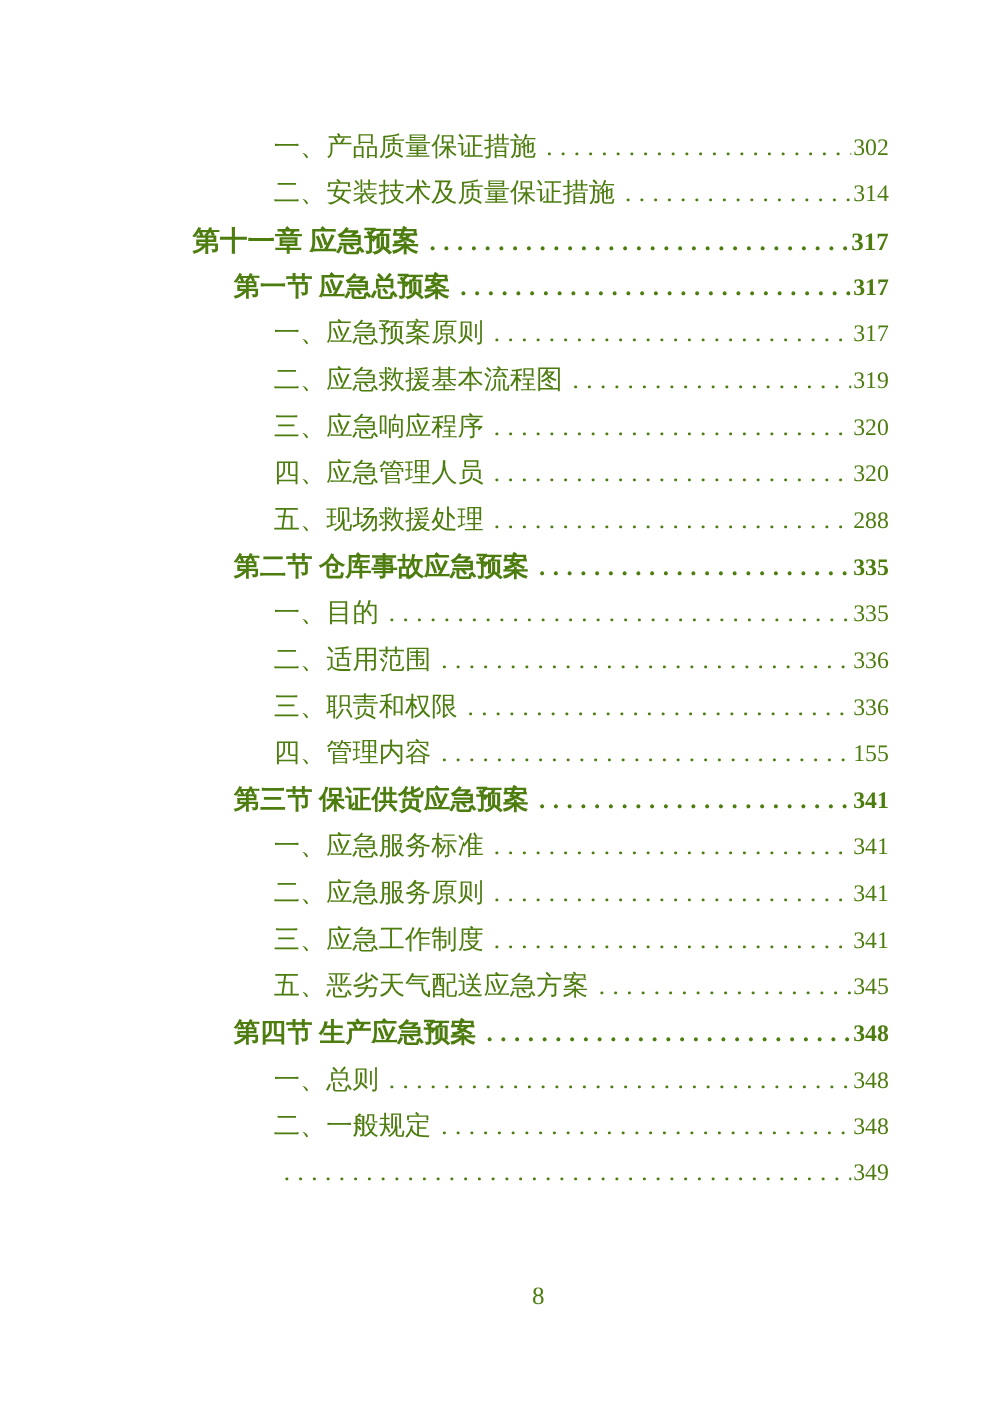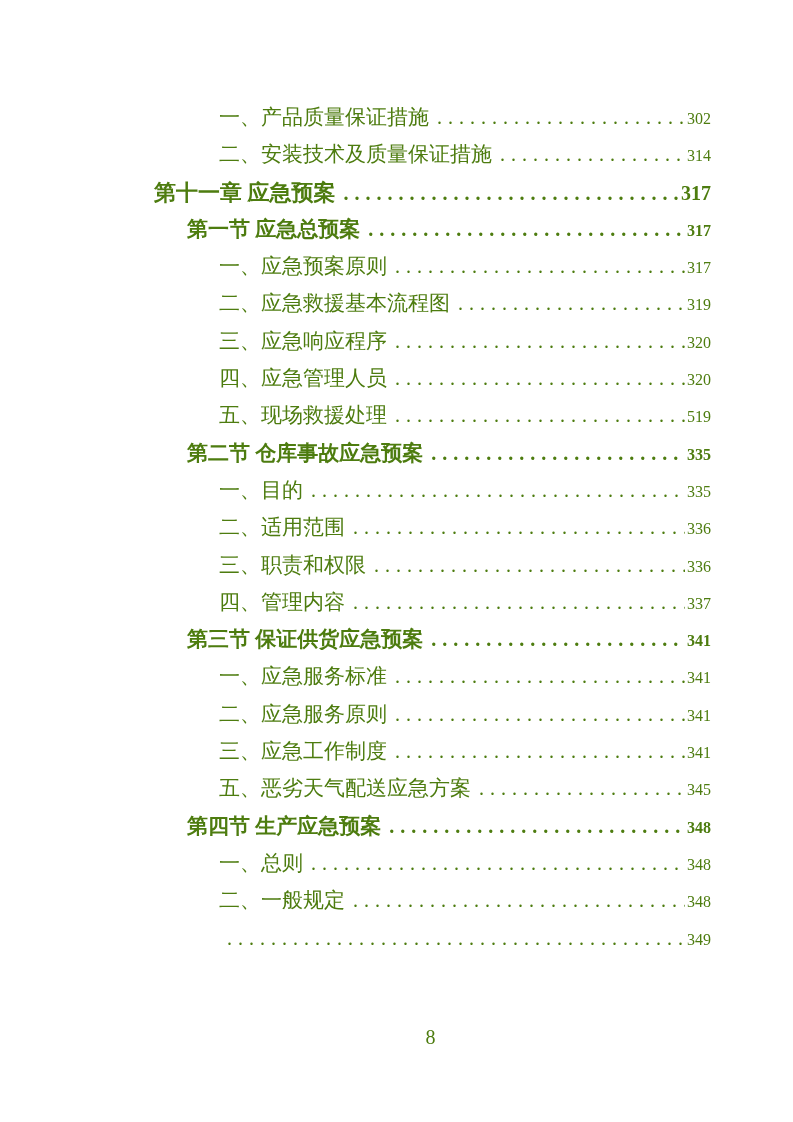--- a/index.html
+++ b/index.html
@@ -45,21 +45,21 @@
     white-space: nowrap;
     margin: 0 2px 0 8px;
     letter-spacing: 6px;
     font-size: 20px;
   }
   .toc-leader::after {
     content: "...................................................................................................";
   }
   .toc-page {
     white-space: nowrap;
-    font-size: 16px;
+    font-size: 19px;
   }
   .toc-row.chapter .toc-page { font-size: 20px; font-weight: bold; }
   .page-footer {
     position: absolute;
     top: 1026px;
     left: 0;
     right: 0;
     text-align: center;
     font-size: 20px;
   }
@@ -105,21 +105,21 @@
     <span class="toc-page">320</span>
   </div>
       <div class="toc-row lvl2">
     <span class="toc-label">四、应急管理人员</span>
     <span class="toc-leader"></span>
     <span class="toc-page">320</span>
   </div>
       <div class="toc-row lvl2">
     <span class="toc-label">五、现场救援处理</span>
     <span class="toc-leader"></span>
-    <span class="toc-page">519</span>
+    <span class="toc-page">288</span>
   </div>
       <div class="toc-row lvl1">
     <span class="toc-label">第二节 仓库事故应急预案</span>
     <span class="toc-leader"></span>
     <span class="toc-page">335</span>
   </div>
       <div class="toc-row lvl2">
     <span class="toc-label">一、目的</span>
     <span class="toc-leader"></span>
     <span class="toc-page">335</span>
@@ -130,21 +130,21 @@
     <span class="toc-page">336</span>
   </div>
       <div class="toc-row lvl2">
     <span class="toc-label">三、职责和权限</span>
     <span class="toc-leader"></span>
     <span class="toc-page">336</span>
   </div>
       <div class="toc-row lvl2">
     <span class="toc-label">四、管理内容</span>
     <span class="toc-leader"></span>
-    <span class="toc-page">337</span>
+    <span class="toc-page">155</span>
   </div>
       <div class="toc-row lvl1">
     <span class="toc-label">第三节 保证供货应急预案</span>
     <span class="toc-leader"></span>
     <span class="toc-page">341</span>
   </div>
       <div class="toc-row lvl2">
     <span class="toc-label">一、应急服务标准</span>
     <span class="toc-leader"></span>
     <span class="toc-page">341</span>

